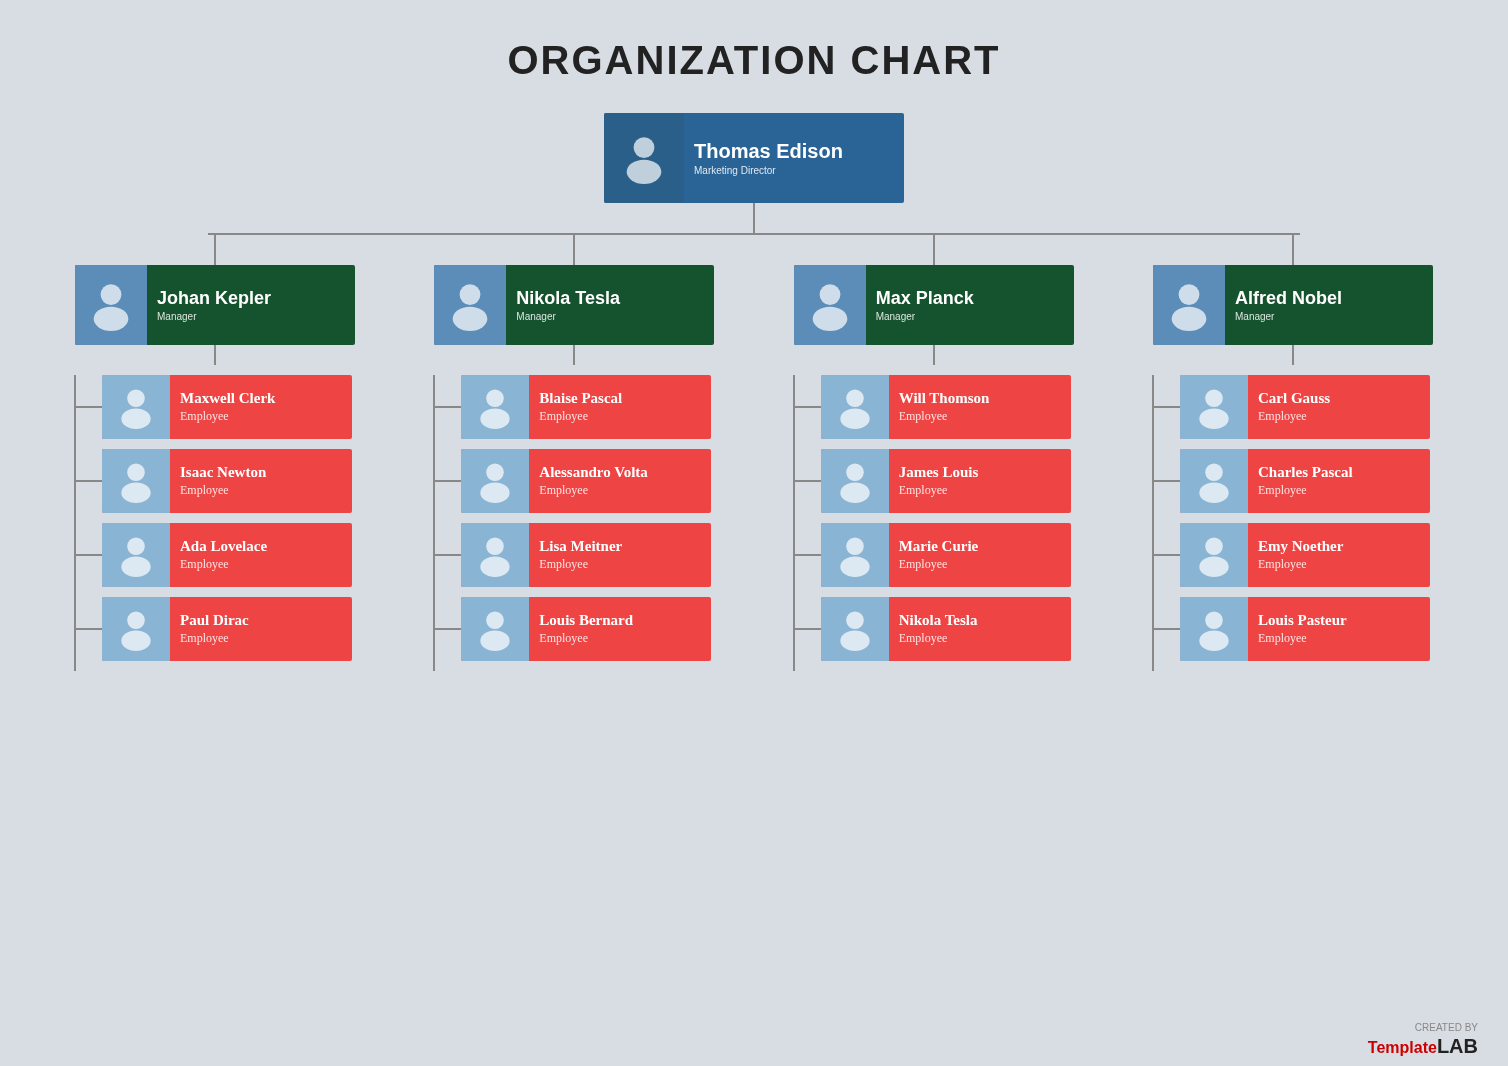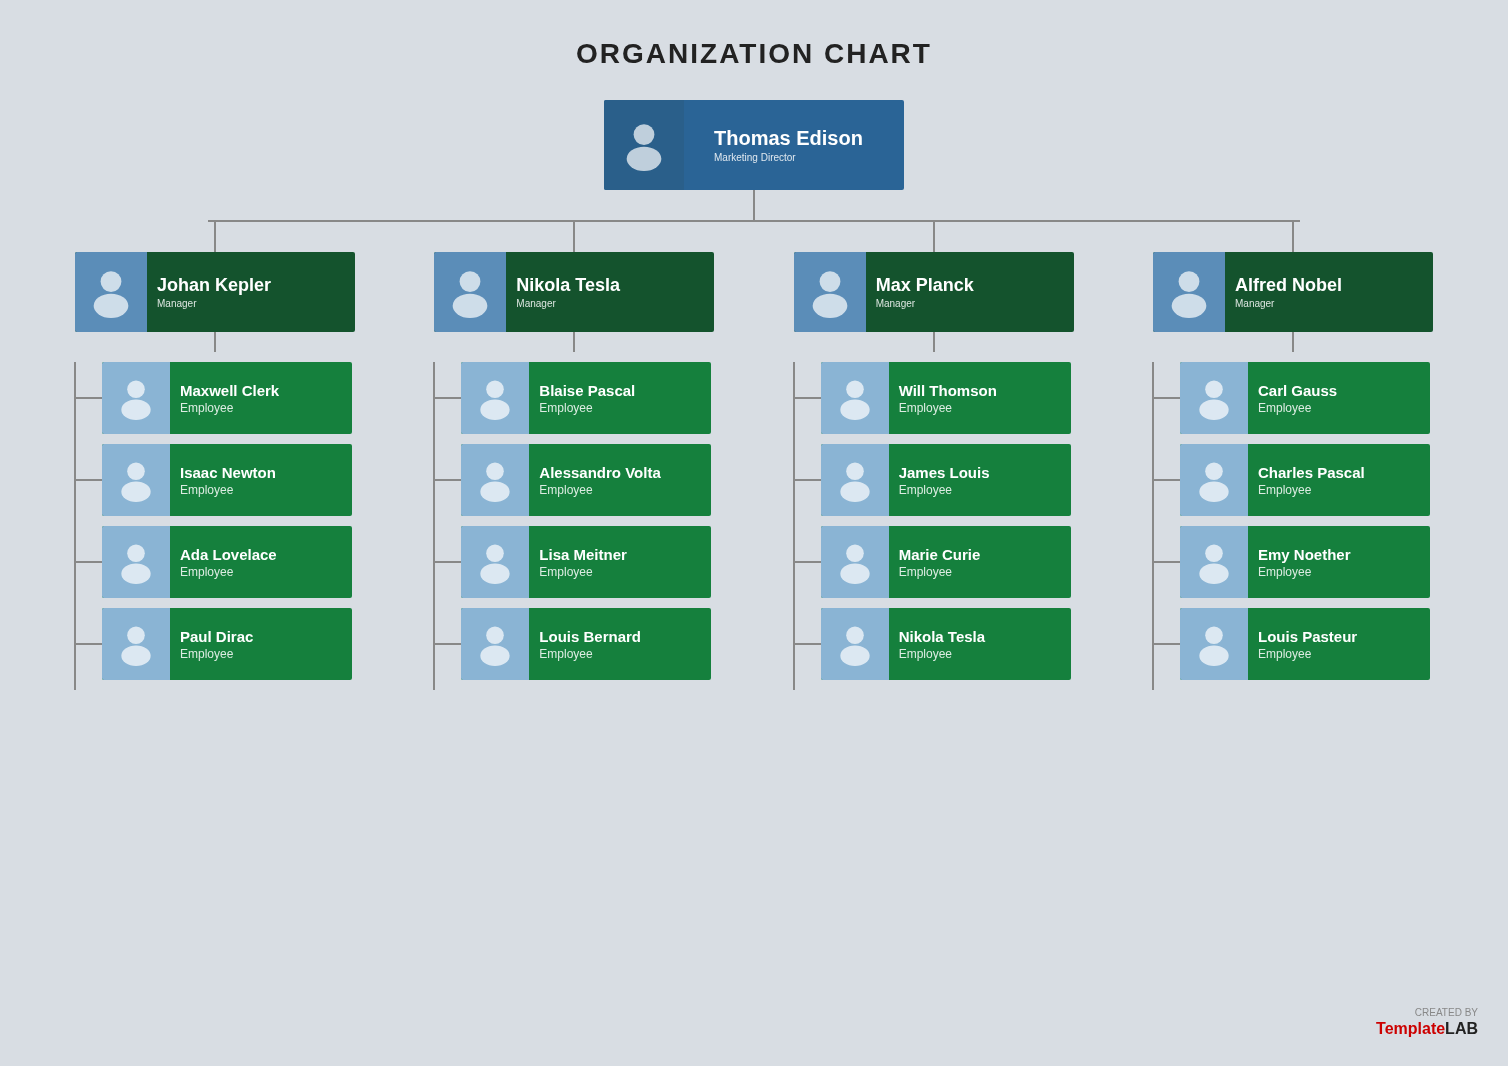--- a/index.html
+++ b/index.html
@@ -7,21 +7,21 @@
       background: #d8dde3;
       font-family: Arial, sans-serif;
       min-height: 1066px;
       width: 1508px;
       position: relative;
       overflow-x: hidden;
     }
 
     h1 {
       text-align: center;
-      font-size: 28px;
+      font-size: 40px;
       font-weight: 900;
       letter-spacing: 2px;
       padding: 38px 0 30px;
       color: #222;
     }
 
     
     .card {
       display: flex;
       align-items: center;
@@ -29,33 +29,33 @@
       border: none;
       border-radius: 2px;
       overflow: hidden;
       position: relative;
     }
 
     .card-director {
       width: 300px;
       height: 90px;
       background: #2a6496;
-      gap: 20px;
     }
 
     .card-manager {
       width: 280px;
       height: 80px;
       background: #14532d;
     }
 
     .card-employee {
       width: 250px;
-      height: 72px;
-      background: #15803d;
+      height: 64px;
+      background: #ef4444;
+      font-family: Liberation Serif, serif;
     }
 
     .avatar {
       width: 72px;
       height: 100%;
       background: #5b8db8;
       flex-shrink: 0;
       display: flex;
       align-items: center;
       justify-content: center;
@@ -192,35 +192,35 @@
 
     .vline-manager-down {
       width: 2px;
       height: 20px;
       background: #888;
       margin: 0 auto;
     }
 
     .watermark {
       position: absolute;
-      bottom: 28px;
+      bottom: 8px;
       right: 30px;
       font-size: 13px;
       color: #555;
     }
 
     .watermark span.red {
       color: #cc0000;
       font-weight: bold;
       font-size: 16px;
     }
 
     .watermark span.black {
       font-weight: bold;
-      font-size: 16px;
+      font-size: 20px;
       color: #222;
     }
 
     .watermark .created-by {
       font-size: 10px;
       color: #888;
       text-align: right;
       display: block;
       margin-bottom: 2px;
     }

